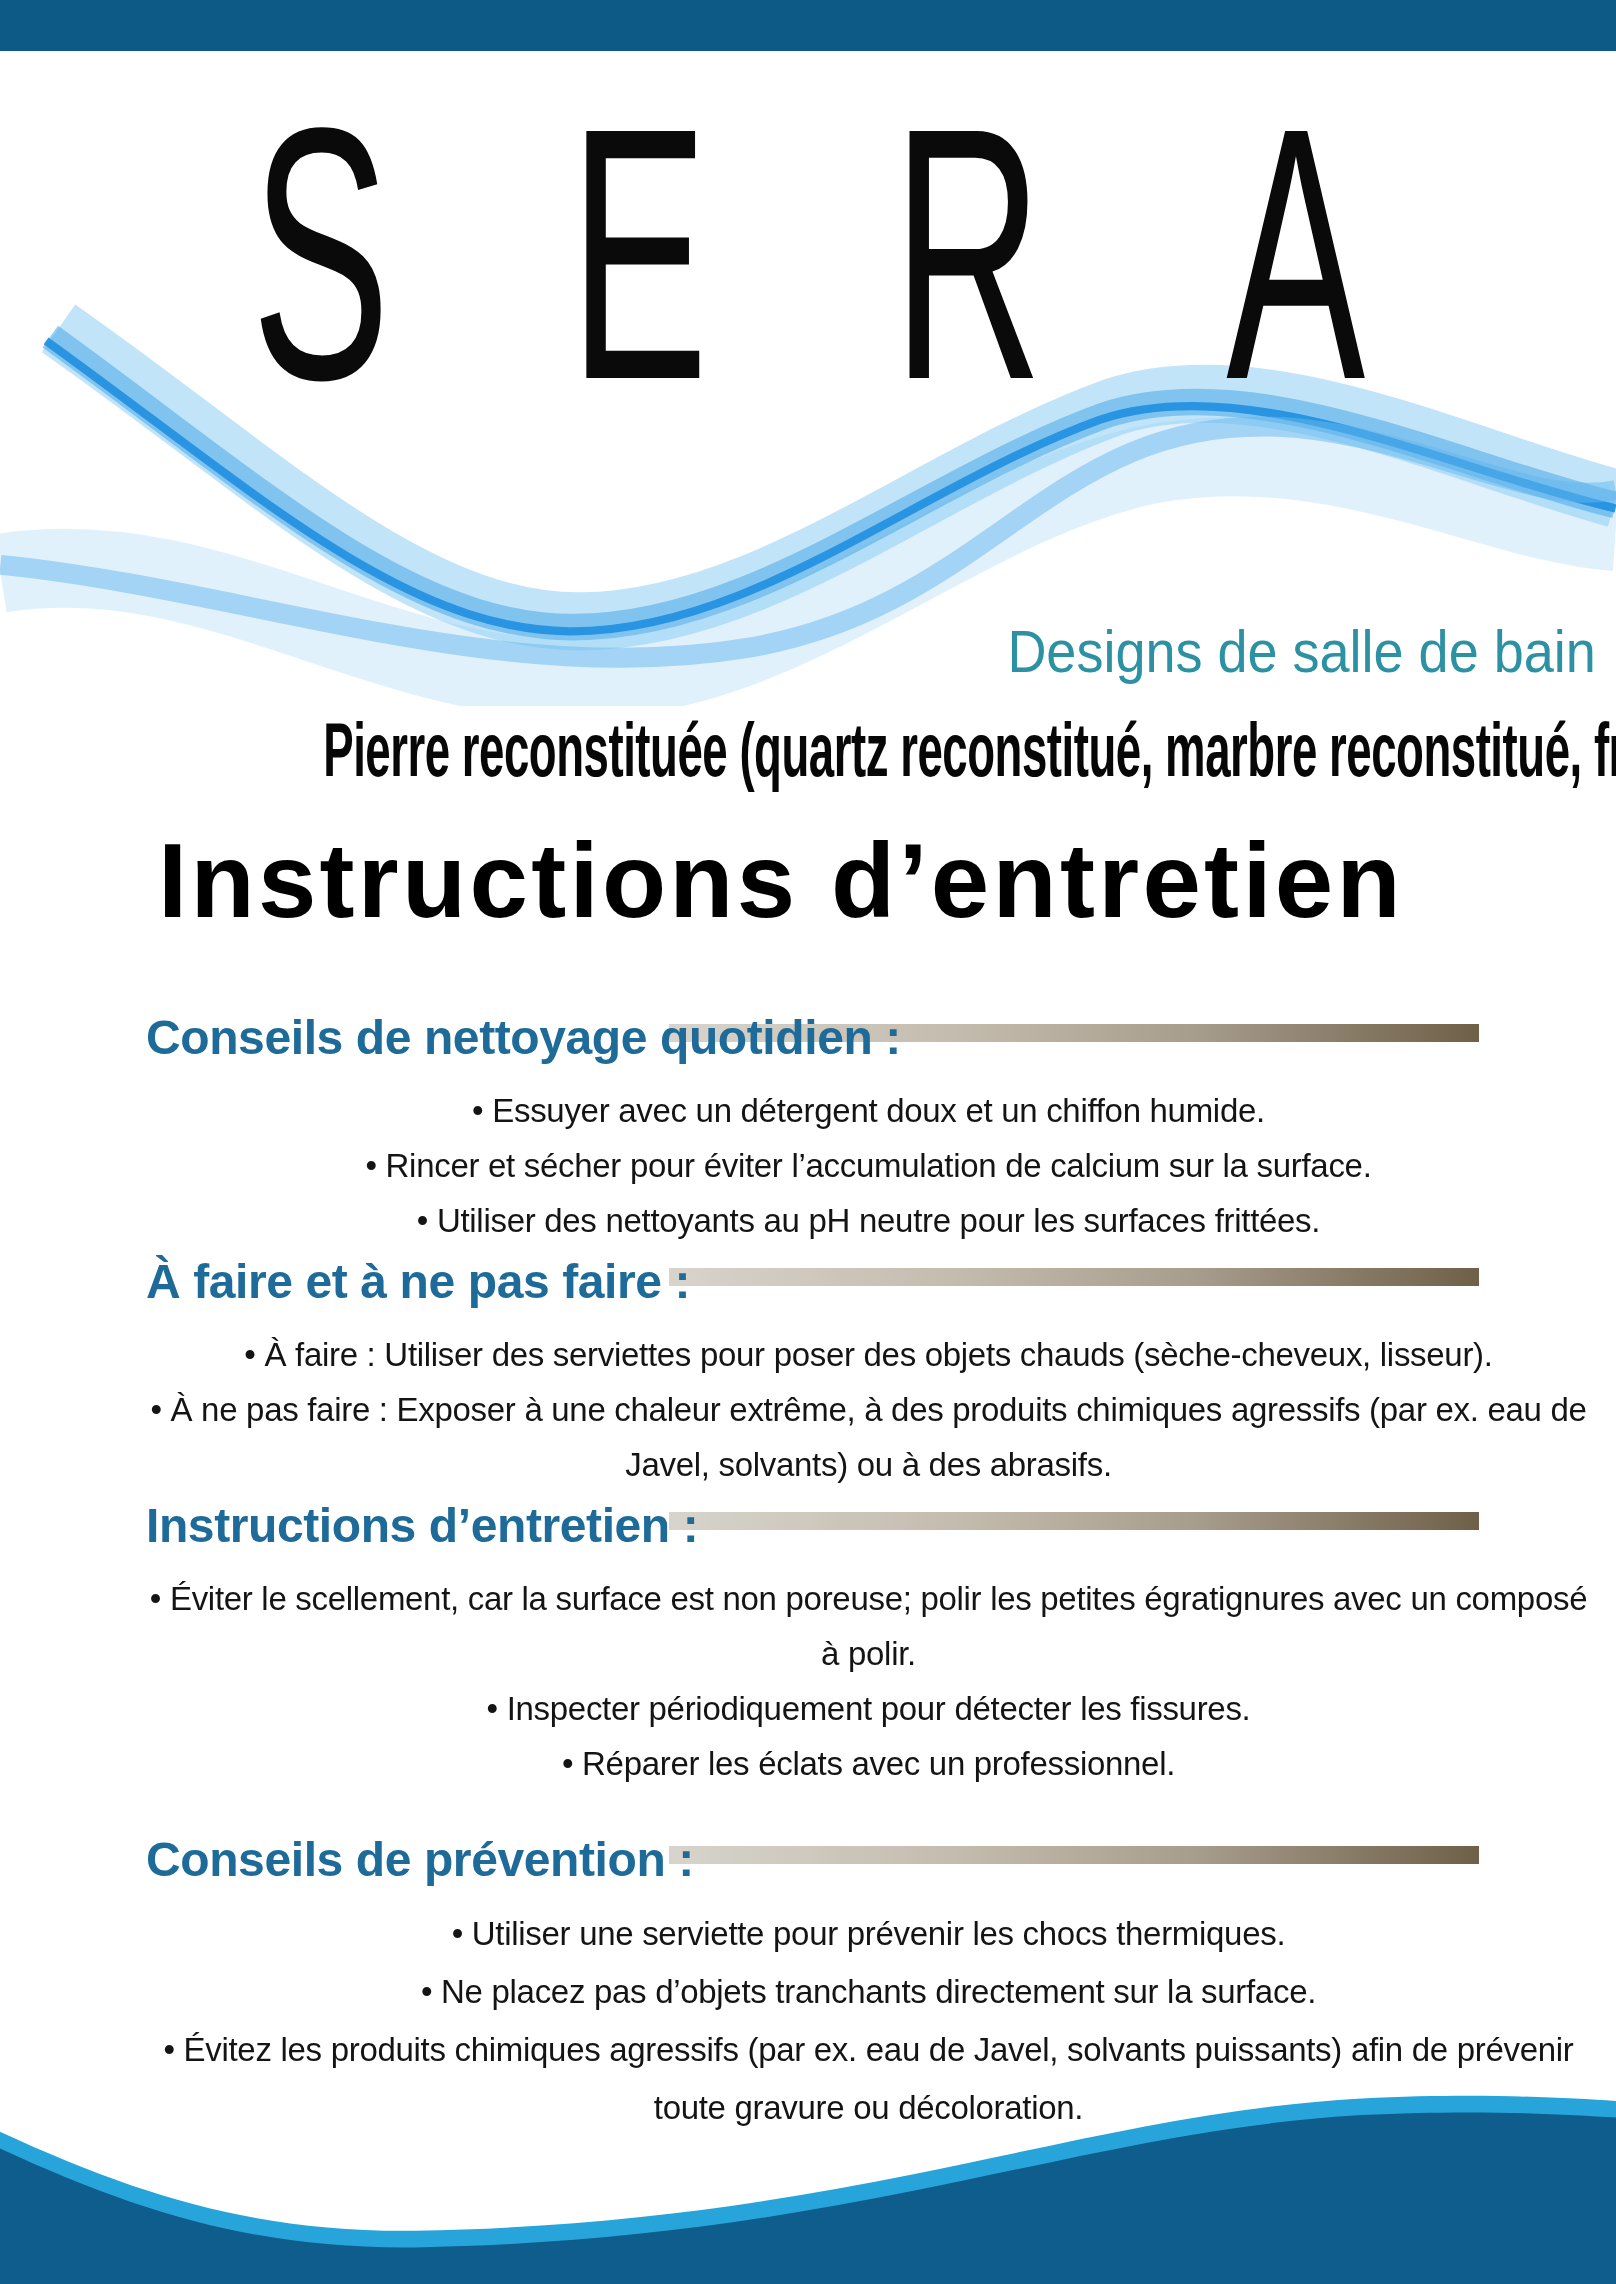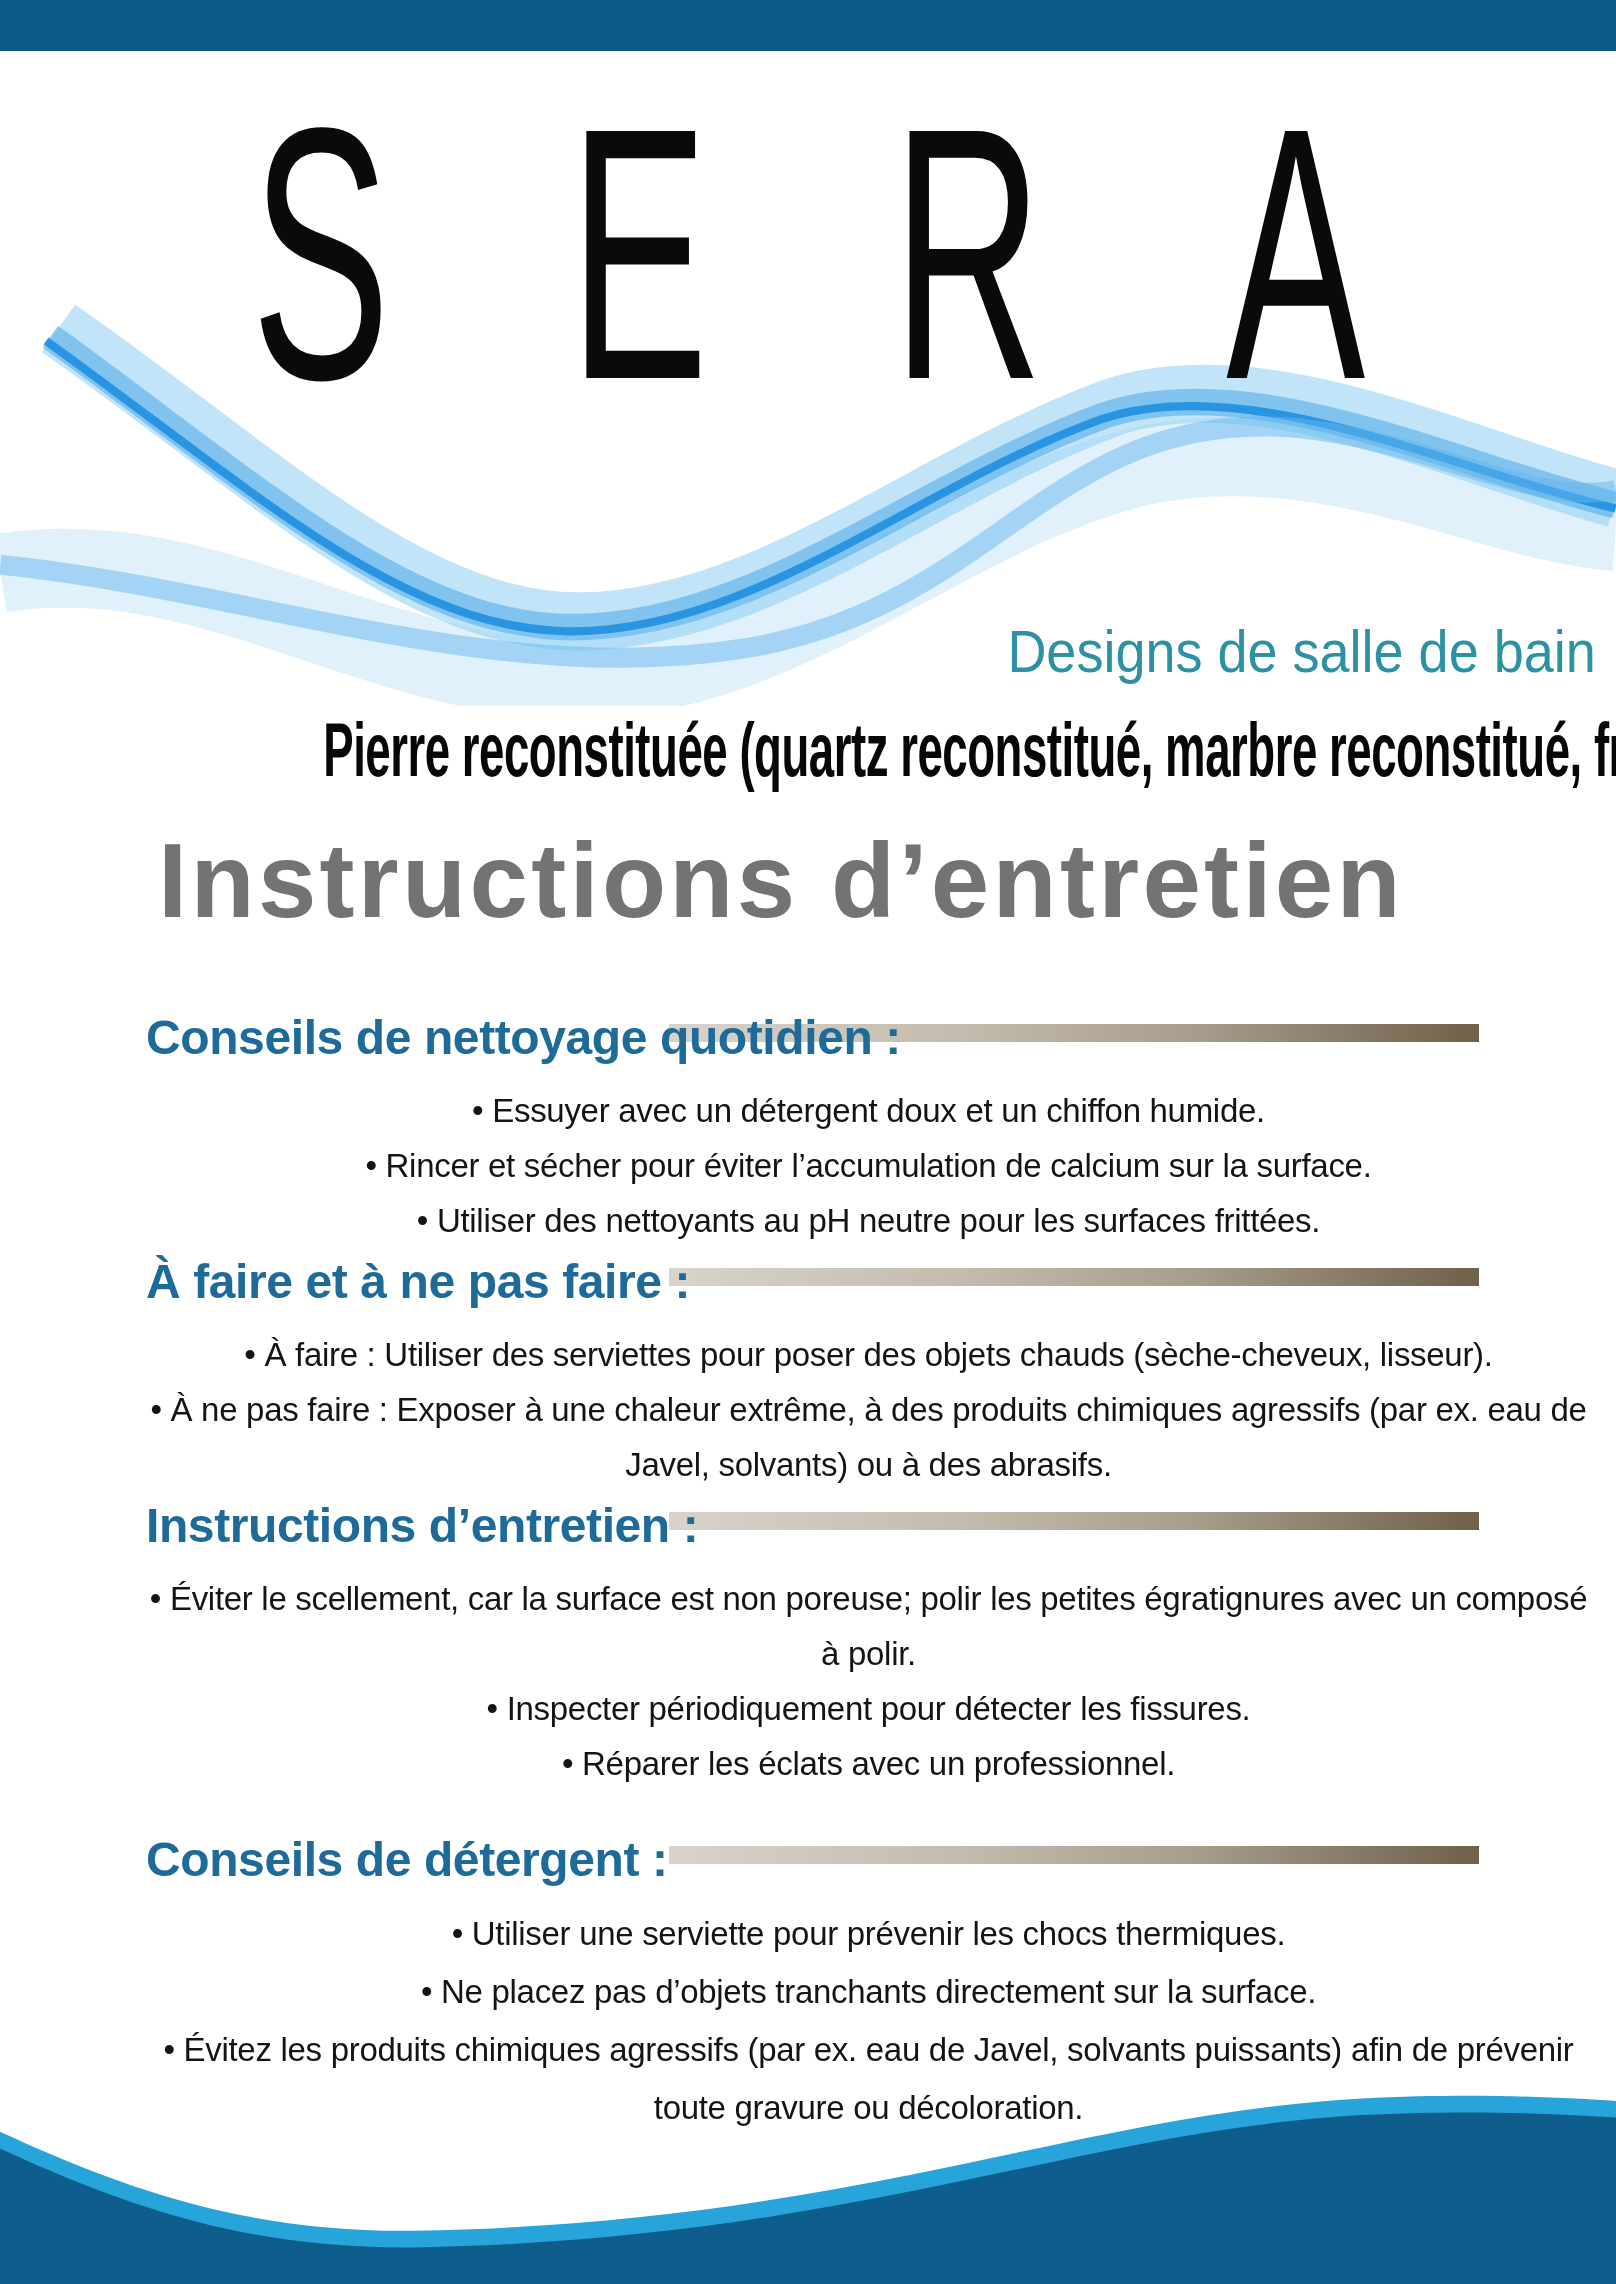--- a/index.html
+++ b/index.html
@@ -34,21 +34,21 @@
   
   .subtitle{
     position:absolute;left:0;top:706px;width:100%;text-align:center;
     font-size:76px;line-height:1.15;font-weight:700;color:#070707;
     transform:scaleX(0.60);transform-origin:center;
     letter-spacing:-0.8px;white-space:nowrap;z-index:3;
   }
   
   .page-title{
     position:absolute;left:158px;top:823px;
-    font-size:105px;line-height:1.1;font-weight:700;color:#737373;
+    font-size:105px;line-height:1.1;font-weight:700;color:#000000;
     letter-spacing:3.3px;white-space:nowrap;z-index:3;
   }
   
   .sections{
     position:absolute;left:146px;top:1007px;width:1445px;z-index:3;
   }
   .section{margin:0;}
   .section + .section{margin-top:3px;}
   .section.last{margin-top:38px;}
   .section-head{position:relative;height:66px;margin-bottom:10px;}
@@ -130,21 +130,21 @@
     </div>
     <div class="bullets">
       <p>• Éviter le scellement, car la surface est non poreuse; polir les petites égratignures avec un composé à polir.</p>
       <p>• Inspecter périodiquement pour détecter les fissures.</p>
       <p>• Réparer les éclats avec un professionnel.</p>
     </div>
   </div>
 
   <div class="section last">
     <div class="section-head">
-      <h2>Conseils de détergent :</h2>
+      <h2>Conseils de prévention :</h2>
       <div class="head-bar"></div>
     </div>
     <div class="bullets">
       <p>• Utiliser une serviette pour prévenir les chocs thermiques.</p>
       <p>• Ne placez pas d’objets tranchants directement sur la surface.</p>
       <p>• Évitez les produits chimiques agressifs (par ex. eau de Javel, solvants puissants) afin de prévenir toute gravure ou décoloration.</p>
     </div>
   </div>
 
 </div>

